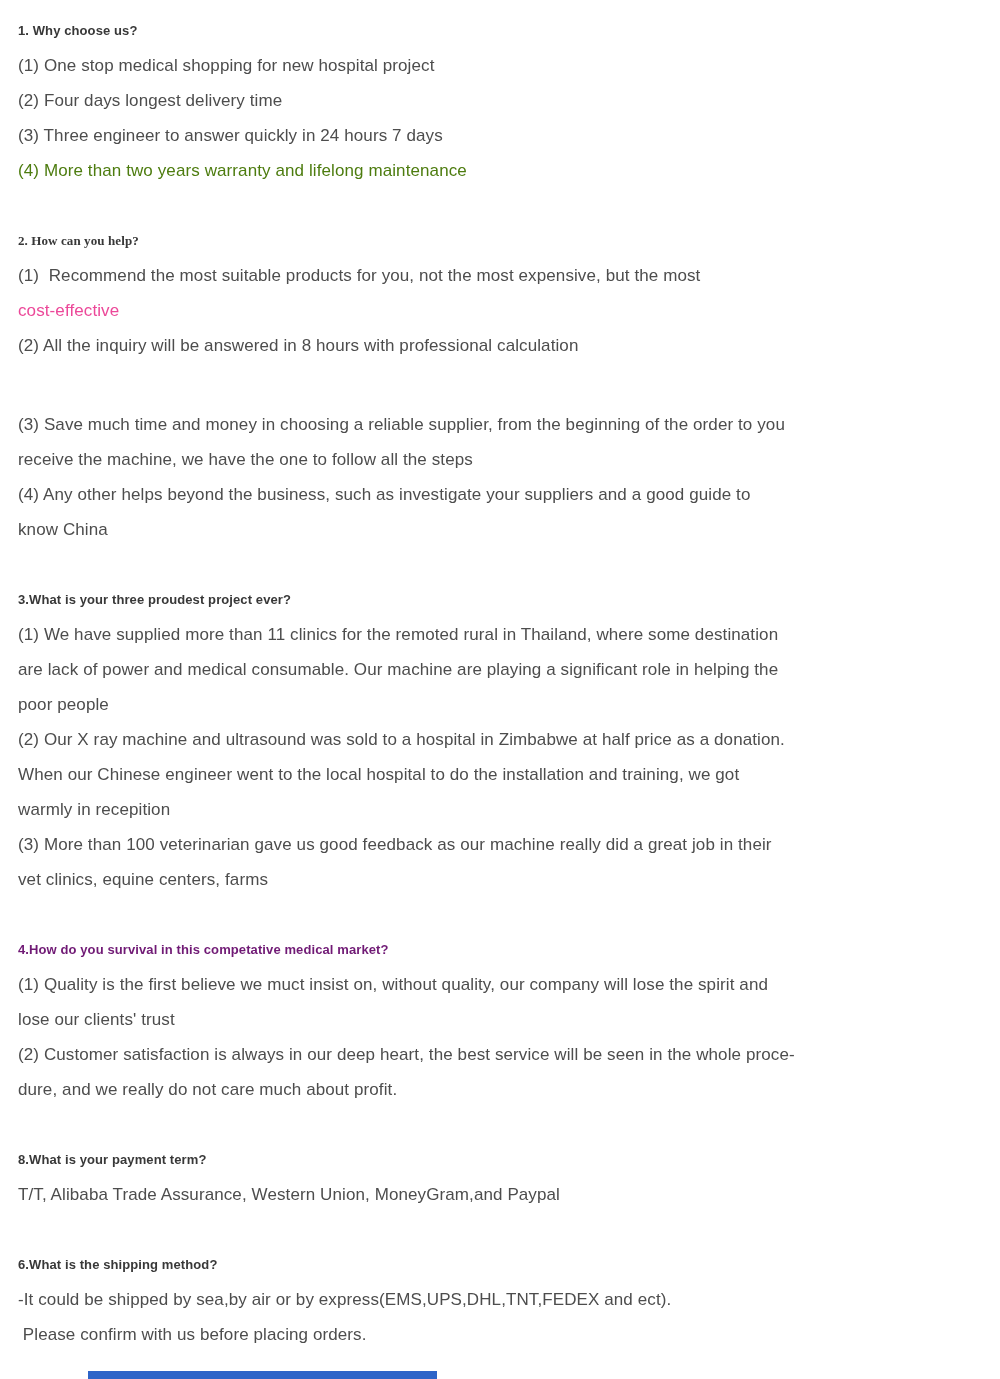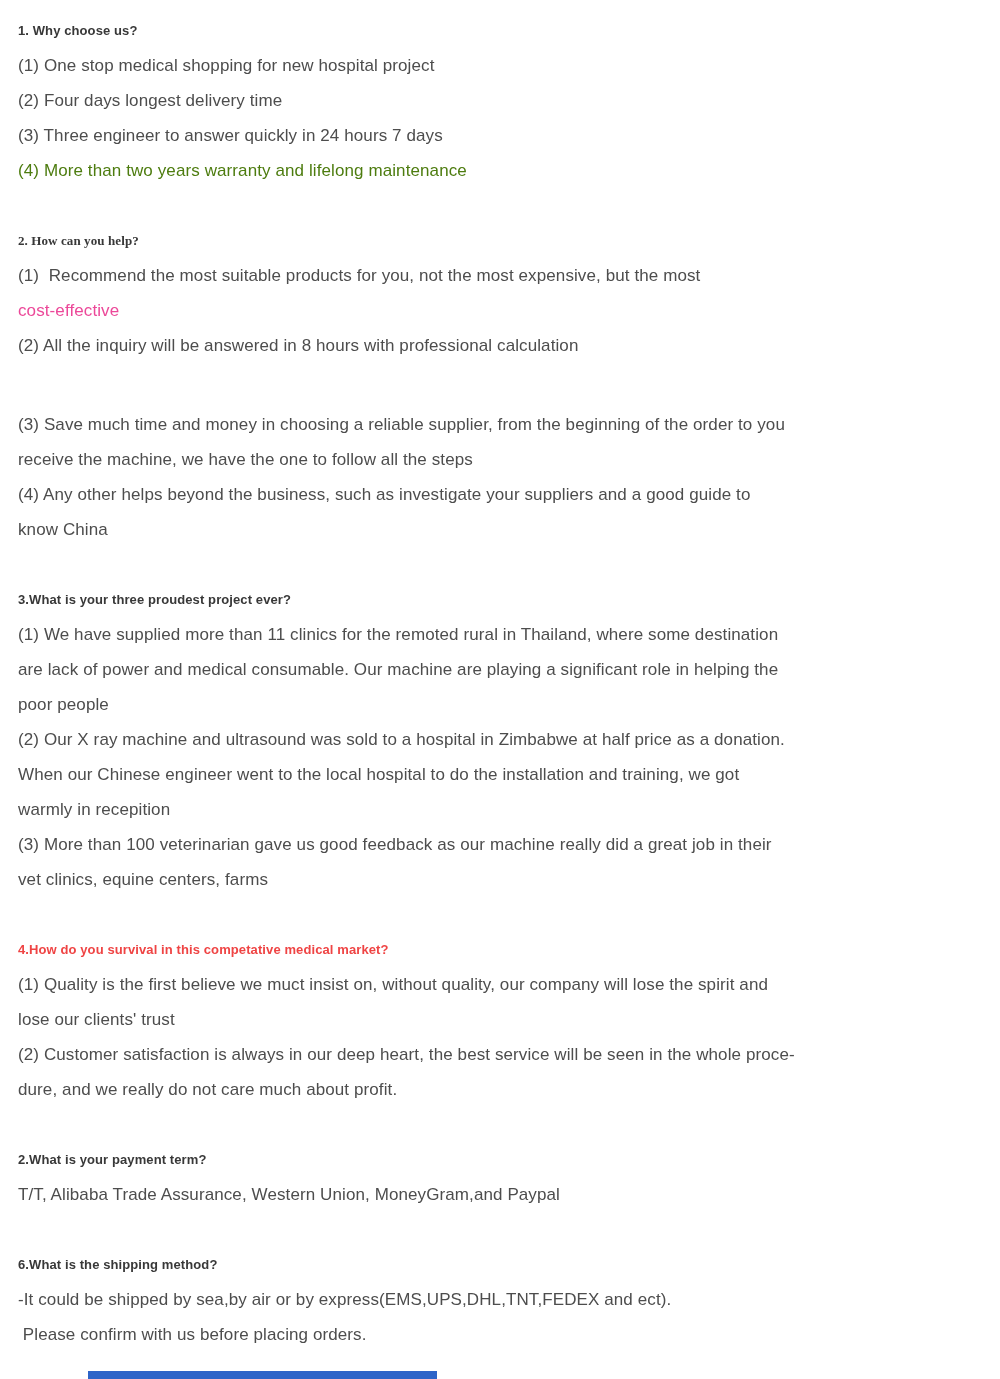--- a/index.html
+++ b/index.html
@@ -70,28 +70,28 @@
       <div class="faq-line" style="color: rgb(77, 77, 77);">(1) We have supplied more than 11 clinics for the remoted rural in Thailand, where some destination</div>
       <div class="faq-line" style="color: rgb(77, 77, 77);">are lack of power and medical consumable. Our machine are playing a significant role in helping the</div>
       <div class="faq-line" style="color: rgb(77, 77, 77);">poor people</div>
       <div class="faq-line" style="color: rgb(77, 77, 77);">(2) Our X ray machine and ultrasound was sold to a hospital in Zimbabwe at half price as a donation.</div>
       <div class="faq-line" style="color: rgb(77, 77, 77);">When our Chinese engineer went to the local hospital to do the installation and training, we got</div>
       <div class="faq-line" style="color: rgb(77, 77, 77);">warmly in recepition</div>
       <div class="faq-line" style="color: rgb(77, 77, 77);">(3) More than 100 veterinarian gave us good feedback as our machine really did a great job in their</div>
       <div class="faq-line" style="color: rgb(77, 77, 77);">vet clinics, equine centers, farms</div>
     </section>
     <section class="section">
-      <div class="faq-heading" style="color: #ef4444;">4.How do you survival in this competative medical market?</div>
+      <div class="faq-heading" style="color: #701a75;">4.How do you survival in this competative medical market?</div>
       <div class="faq-line" style="color: rgb(77, 77, 77);">(1) Quality is the first believe we muct insist on, without quality, our company will lose the spirit and</div>
       <div class="faq-line" style="color: rgb(77, 77, 77);">lose our clients' trust</div>
       <div class="faq-line" style="color: rgb(77, 77, 77);">(2) Customer satisfaction is always in our deep heart, the best service will be seen in the whole proce-</div>
       <div class="faq-line" style="color: rgb(77, 77, 77);">dure, and we really do not care much about profit.</div>
     </section>
     <section class="section">
-      <div class="faq-heading" style="color: rgb(56, 56, 56);">2.What is your payment term?</div>
+      <div class="faq-heading" style="color: rgb(56, 56, 56);">8.What is your payment term?</div>
       <div class="faq-line" style="color: rgb(77, 77, 77);">T/T, Alibaba Trade Assurance, Western Union, MoneyGram,and Paypal</div>
     </section>
     <section class="section">
       <div class="faq-heading" style="color: rgb(56, 56, 56);">6.What is the shipping method?</div>
       <div class="faq-line" style="color: rgb(77, 77, 77);">-It could be shipped by sea,by air or by express(EMS,UPS,DHL,TNT,FEDEX and ect).</div>
       <div class="faq-line" style="color: rgb(77, 77, 77);"> Please confirm with us before placing orders.</div>
     </section>
   </main>
 
 <div class="bottom-bar" id="bottom-bar" style="background: rgb(45, 100, 200);"></div>

